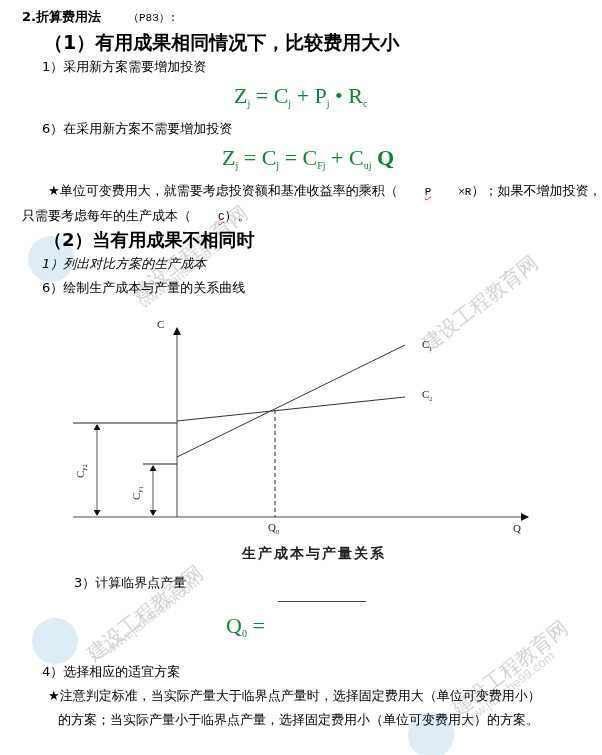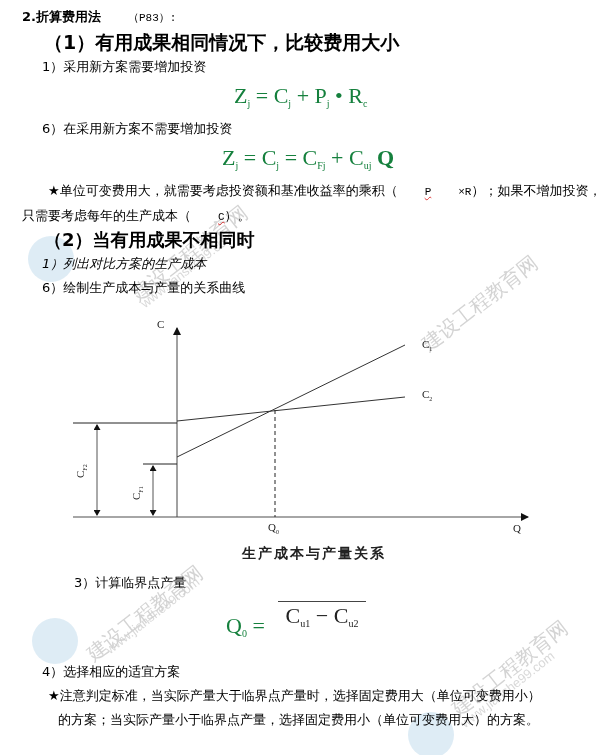--- a/index.html
+++ b/index.html
@@ -112,20 +112,19 @@
 </svg>
 <div class="t b" style="left:242px;top:545px;font-size:14px;letter-spacing:2px;color:#222;">生产成本与产量关系</div>
 
 <div class="t" style="left:42px;top:575px;margin-left:32px;">3）计算临界点产量</div>
 
 <div class="f" style="left:226px;top:614px;text-align:center;">
   <span>Q</span><sub>0</sub> <span>=</span>
 </div>
 <div class="frac" style="left:278px;top:600px;">
   <div class="bar"></div>
-  <div><span>C</span><sub>u1</sub> <span>−</span> <span>C</span><sub>u2</sub></div>
 </div>
 
 <div class="t" style="left:42px;top:664px;">4）选择相应的适宜方案</div>
 <div class="t" style="left:48px;top:688px;">
   <span>★</span><span>注意判定标准，当实际产量大于临界点产量时，选择固定费用大（单位可变费用小）</span>
 </div>
 <div class="t" style="left:22px;top:712px;padding-left:36px;">的方案；当实际产量小于临界点产量，选择固定费用小（单位可变费用大）的方案。</div>
 
 </body></html>

